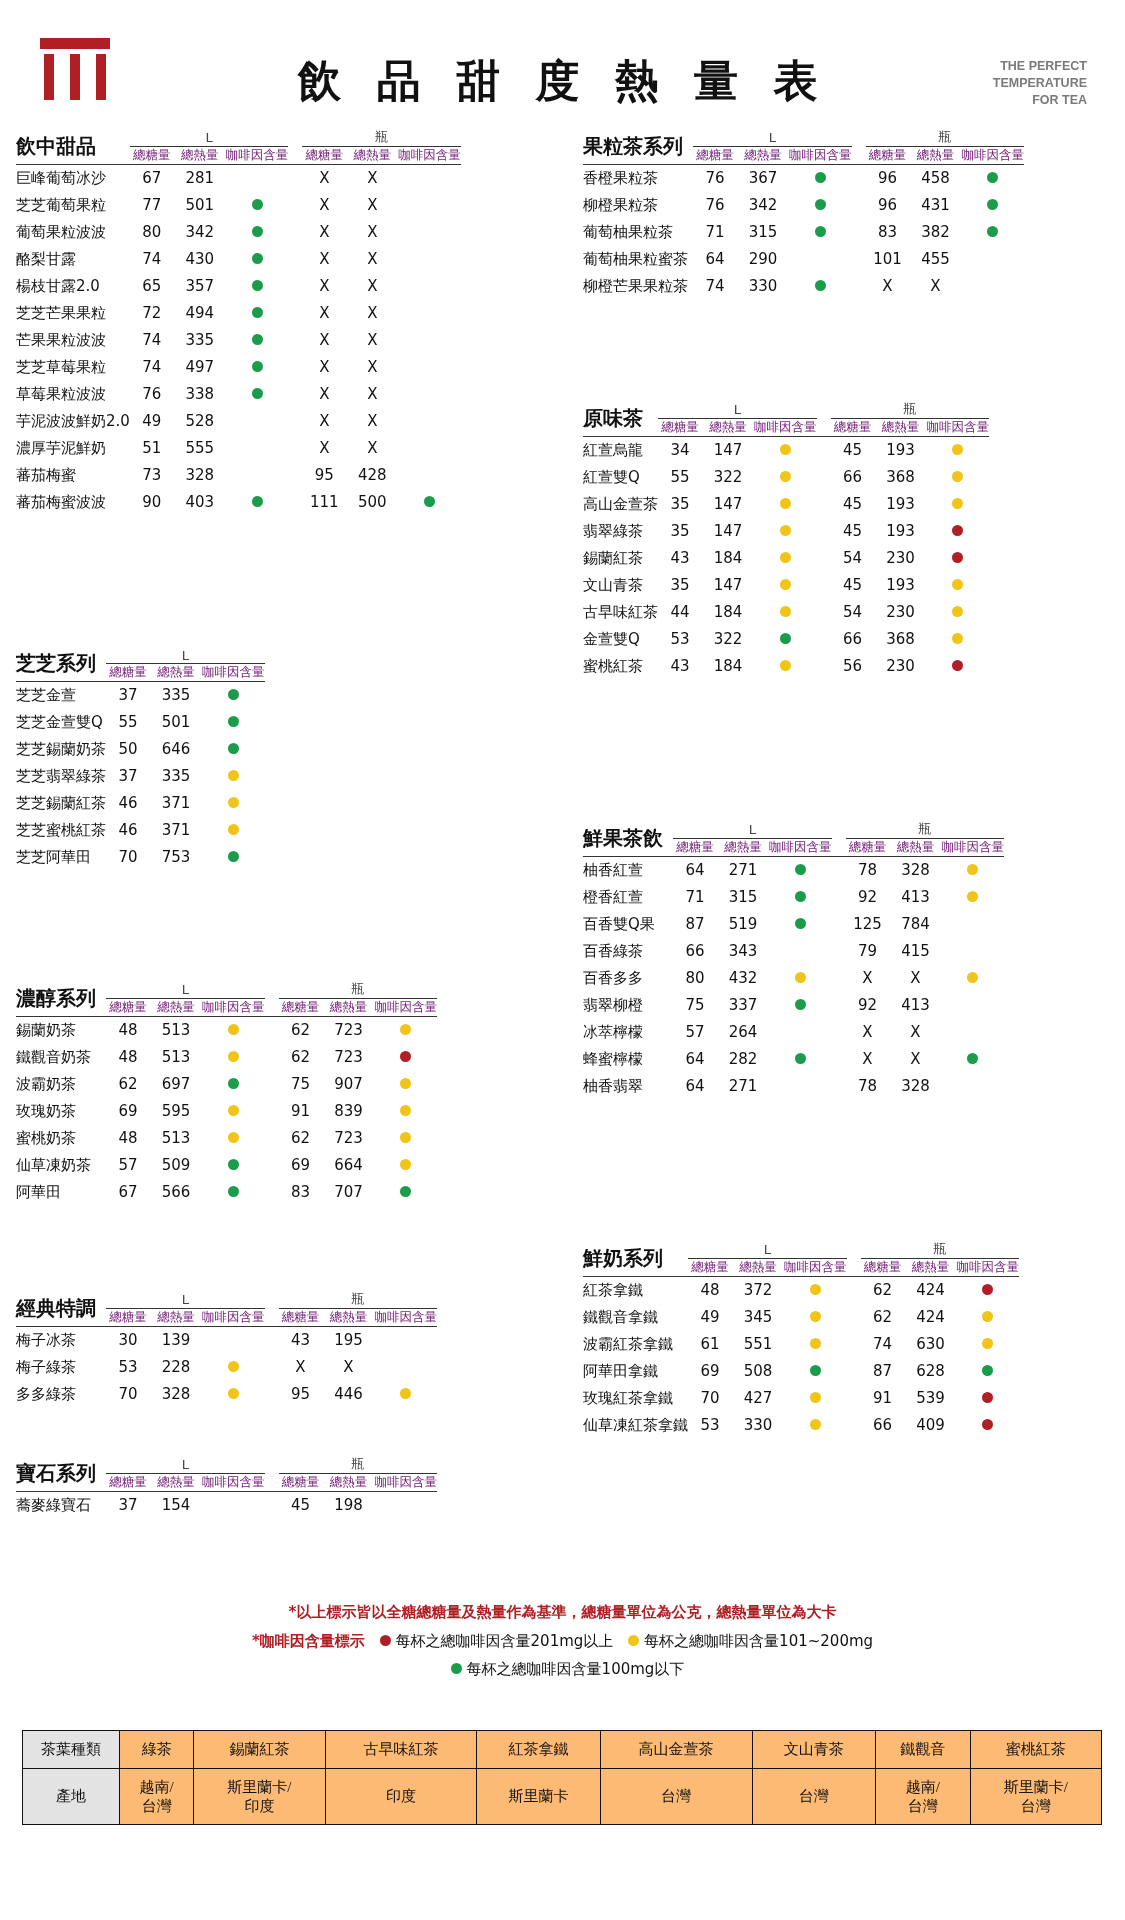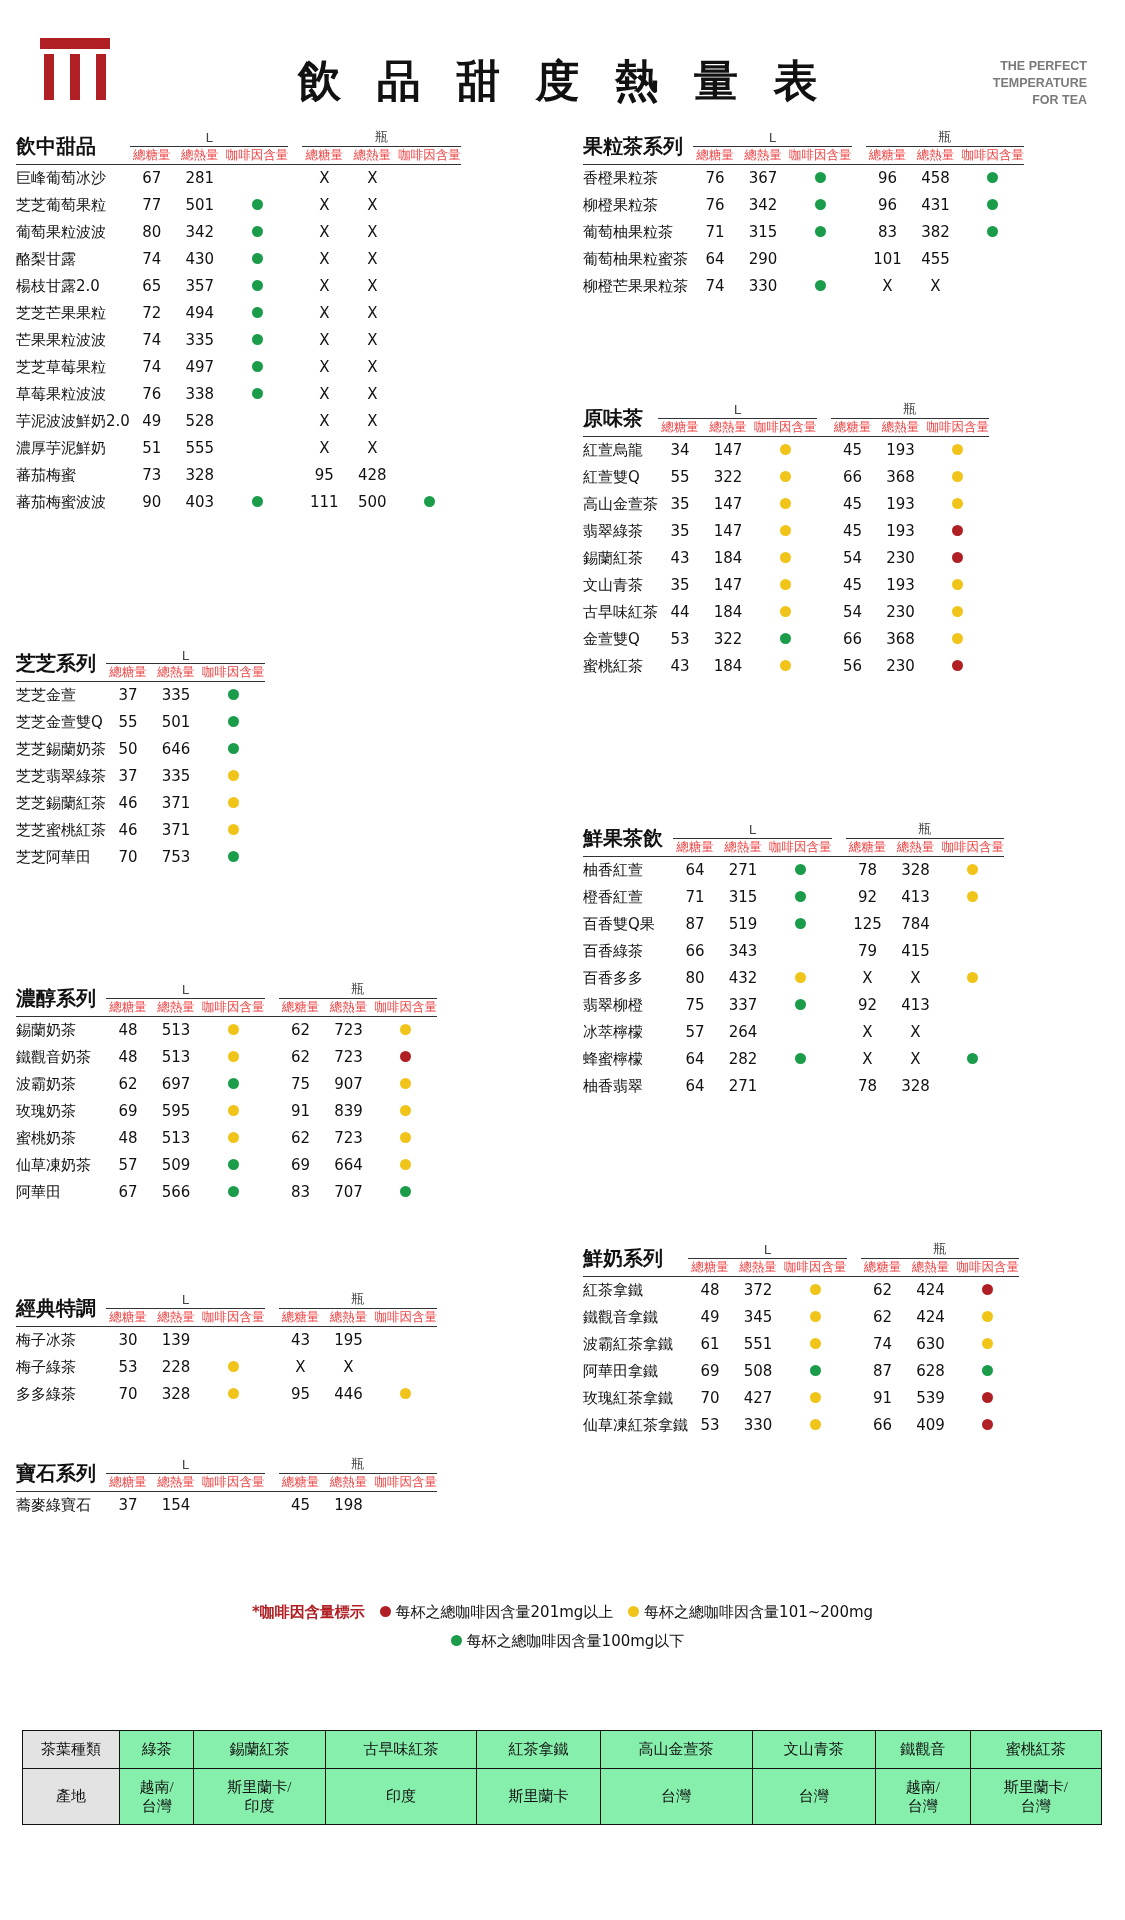--- a/index.html
+++ b/index.html
@@ -31,21 +31,21 @@
   .blk-title{
     font-size:20px;font-weight:bold;color:#111;white-space:nowrap;
   }
   table.t{border-collapse:collapse;font-size:14.5px;}
   table.t td,table.t th{padding:0;}
   .hdr-group{
     font-size:13px;color:#444;text-align:center;font-weight:normal;
     border-bottom:1px solid #333;
   }
   .hdr-sub{
-    font-size:12.5px;color:#ef4444;text-align:center;font-weight:normal;
+    font-size:12.5px;color:#701a75;text-align:center;font-weight:normal;
     white-space:nowrap;padding:1px 2px;
   }
   .rowname{
     font-size:15px;white-space:nowrap;padding-right:4px;text-align:left;
   }
   .num{text-align:center;font-size:15px;width:44px;white-space:nowrap;}
   .numw{width:52px;}
   .dotcell{text-align:center;width:42px;}
   .dot{display:inline-block;width:11px;height:11px;border-radius:50%;}
   .g{background:#1a9c4a;}
@@ -55,21 +55,21 @@
   .secline{border-bottom:1px solid #333;}
   
   .legend{position:absolute;left:0;right:0;top:1598px;text-align:center;font-size:15px;color:#111;line-height:1.9;}
   .legend .l1{color:#b01f24;font-weight:bold;}
   .legend .dotin{display:inline-block;width:11px;height:11px;border-radius:50%;vertical-align:middle;margin:0 5px 2px 10px;}
   
   .btm{position:absolute;left:22px;top:1730px;width:1080px;}
   table.bt{border-collapse:collapse;width:1080px;font-size:15px;}
   table.bt td{border:1px solid #111;text-align:center;padding:9px 2px;line-height:1.25;font-family:Liberation Serif, serif;}
   table.bt tr td:first-child{background:#e3e3e3;font-weight:normal;width:92px;}
-  table.bt td.hd{background:#86efac;margin-top:39px;}
+  table.bt td.hd{background:#fdba74;margin-top:39px;}
 </style>
 </head>
 <body>
 
 <div class="page">
 
   <div class="header">
     <div class="logo">
       <div class="bar b1"></div>
         <div class="bar b2"></div>
@@ -834,20 +834,21 @@
             <td></td>
             <td class="num">66</td>
             <td class="num numw">409</td>
             <td class="dotcell"><span class="dot r"></span></td>
           </tr>
         </tbody>
       </table>
     </div>
 
   <div class="legend">
+    <div class="l1">*以上標示皆以全糖總糖量及熱量作為基準，總糖量單位為公克，總熱量單位為大卡</div>
     <div>
       <span class="l1">*咖啡因含量標示</span>
       <span class="dotin r"></span><span>每杯之總咖啡因含量201mg以上</span>
       <span class="dotin y"></span><span>每杯之總咖啡因含量101~200mg</span>
     </div>
     <div>
       <span class="dotin g"></span><span>每杯之總咖啡因含量100mg以下</span>
     </div>
   </div>
 

